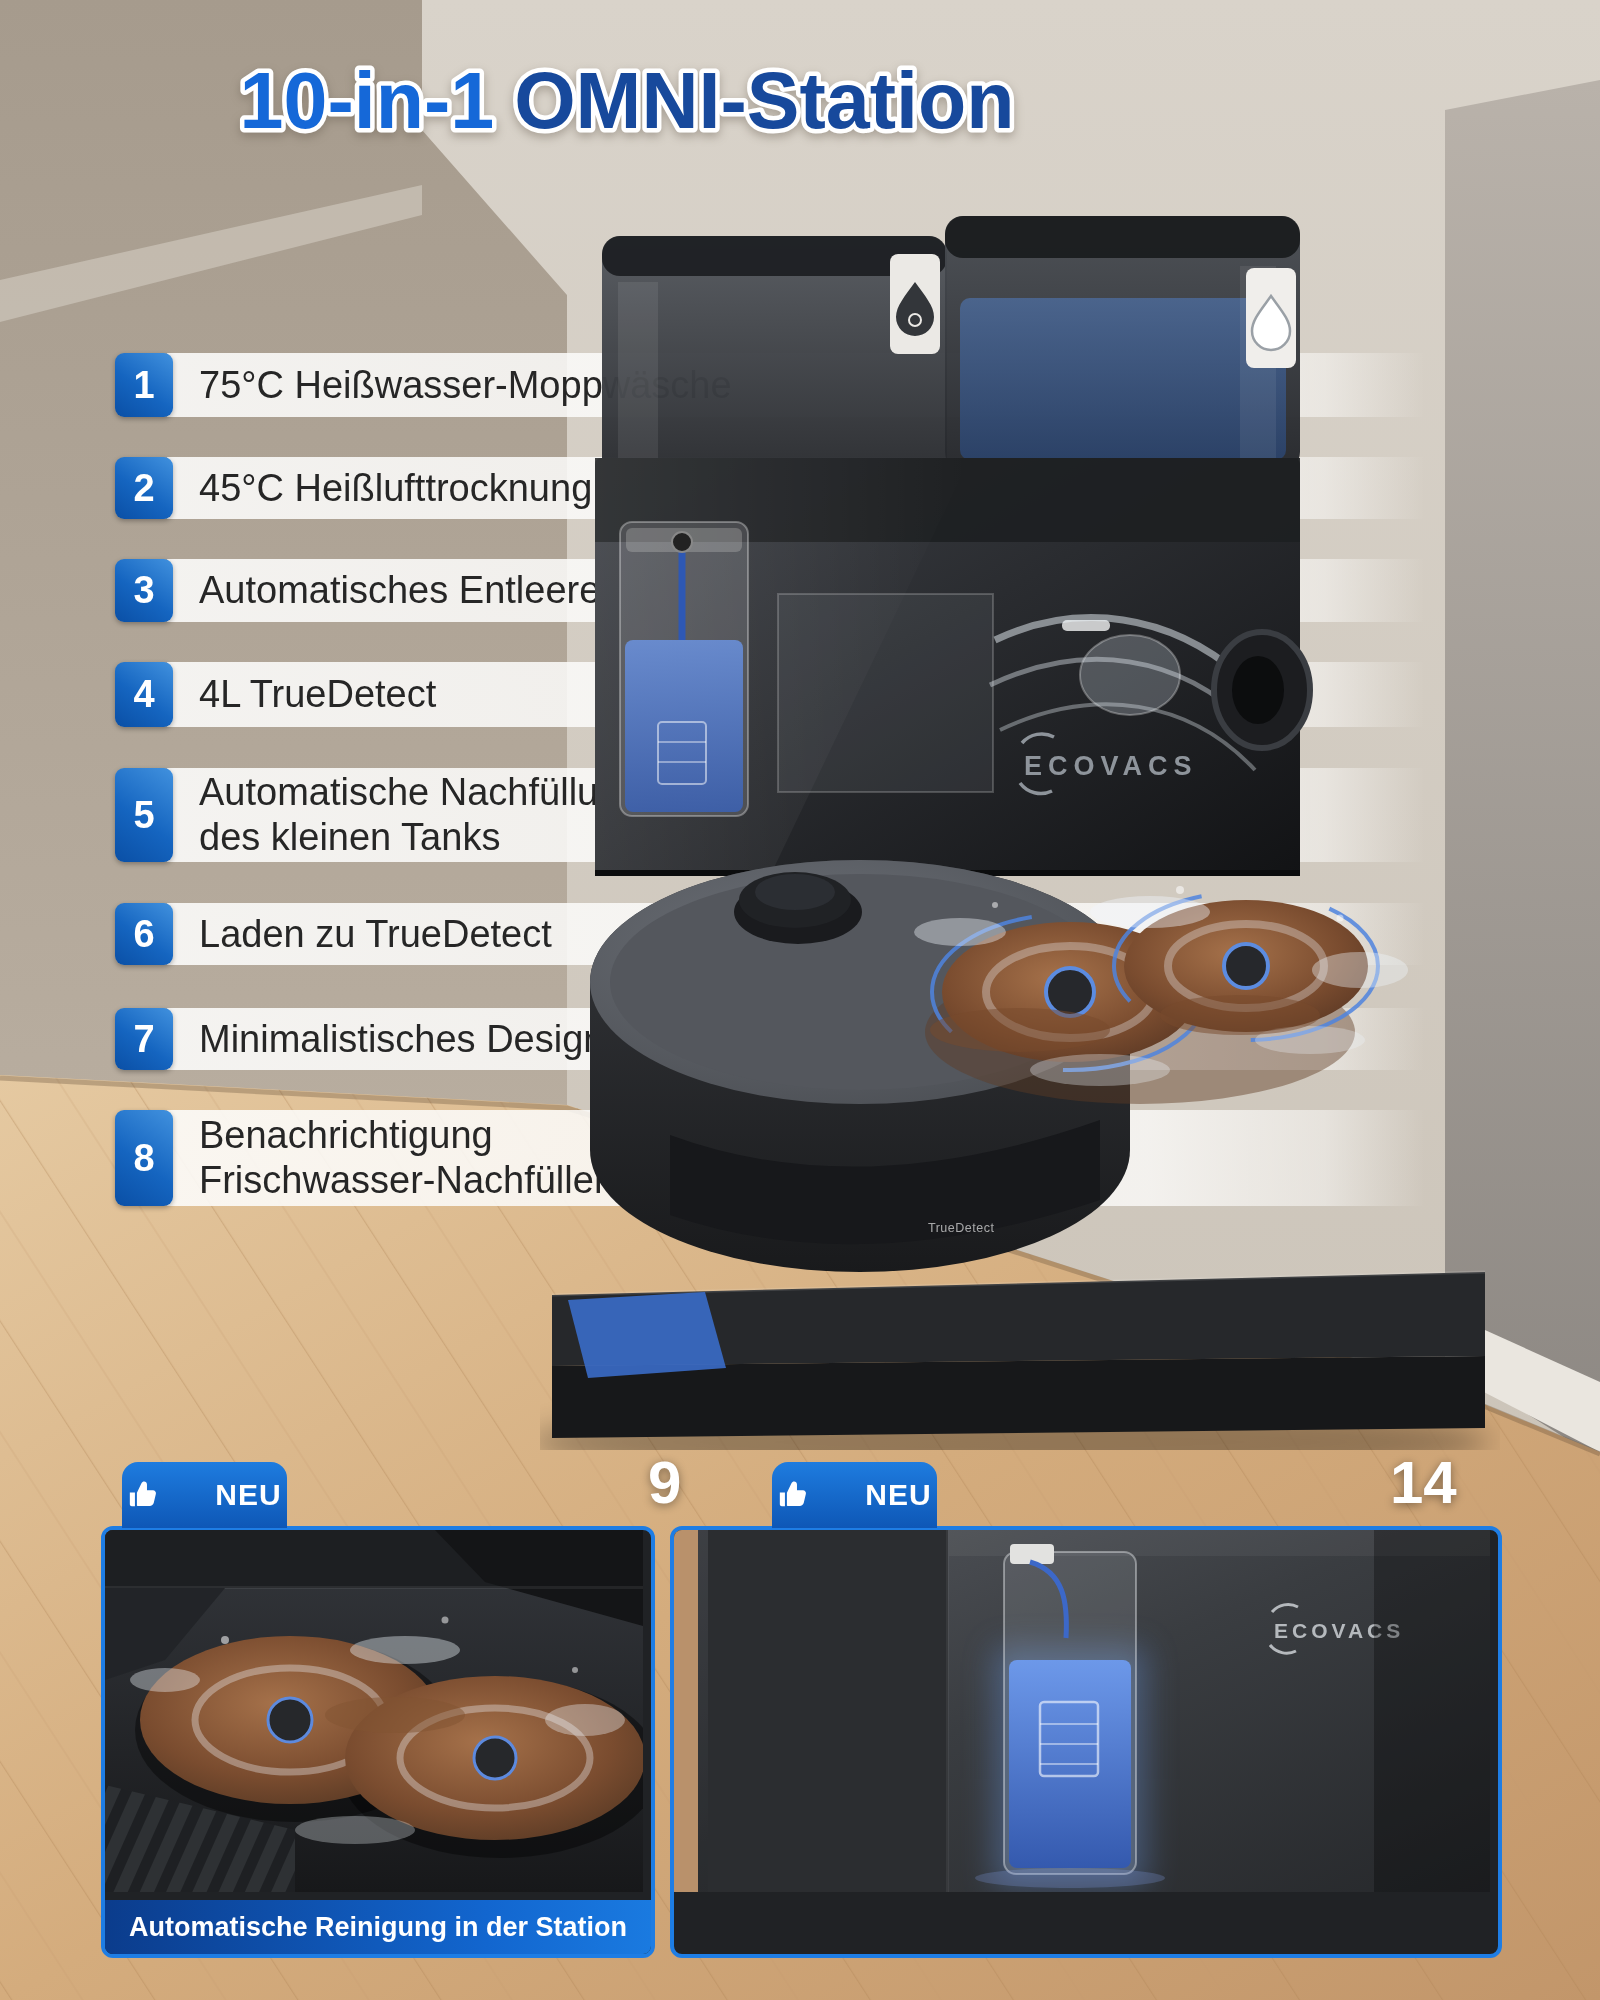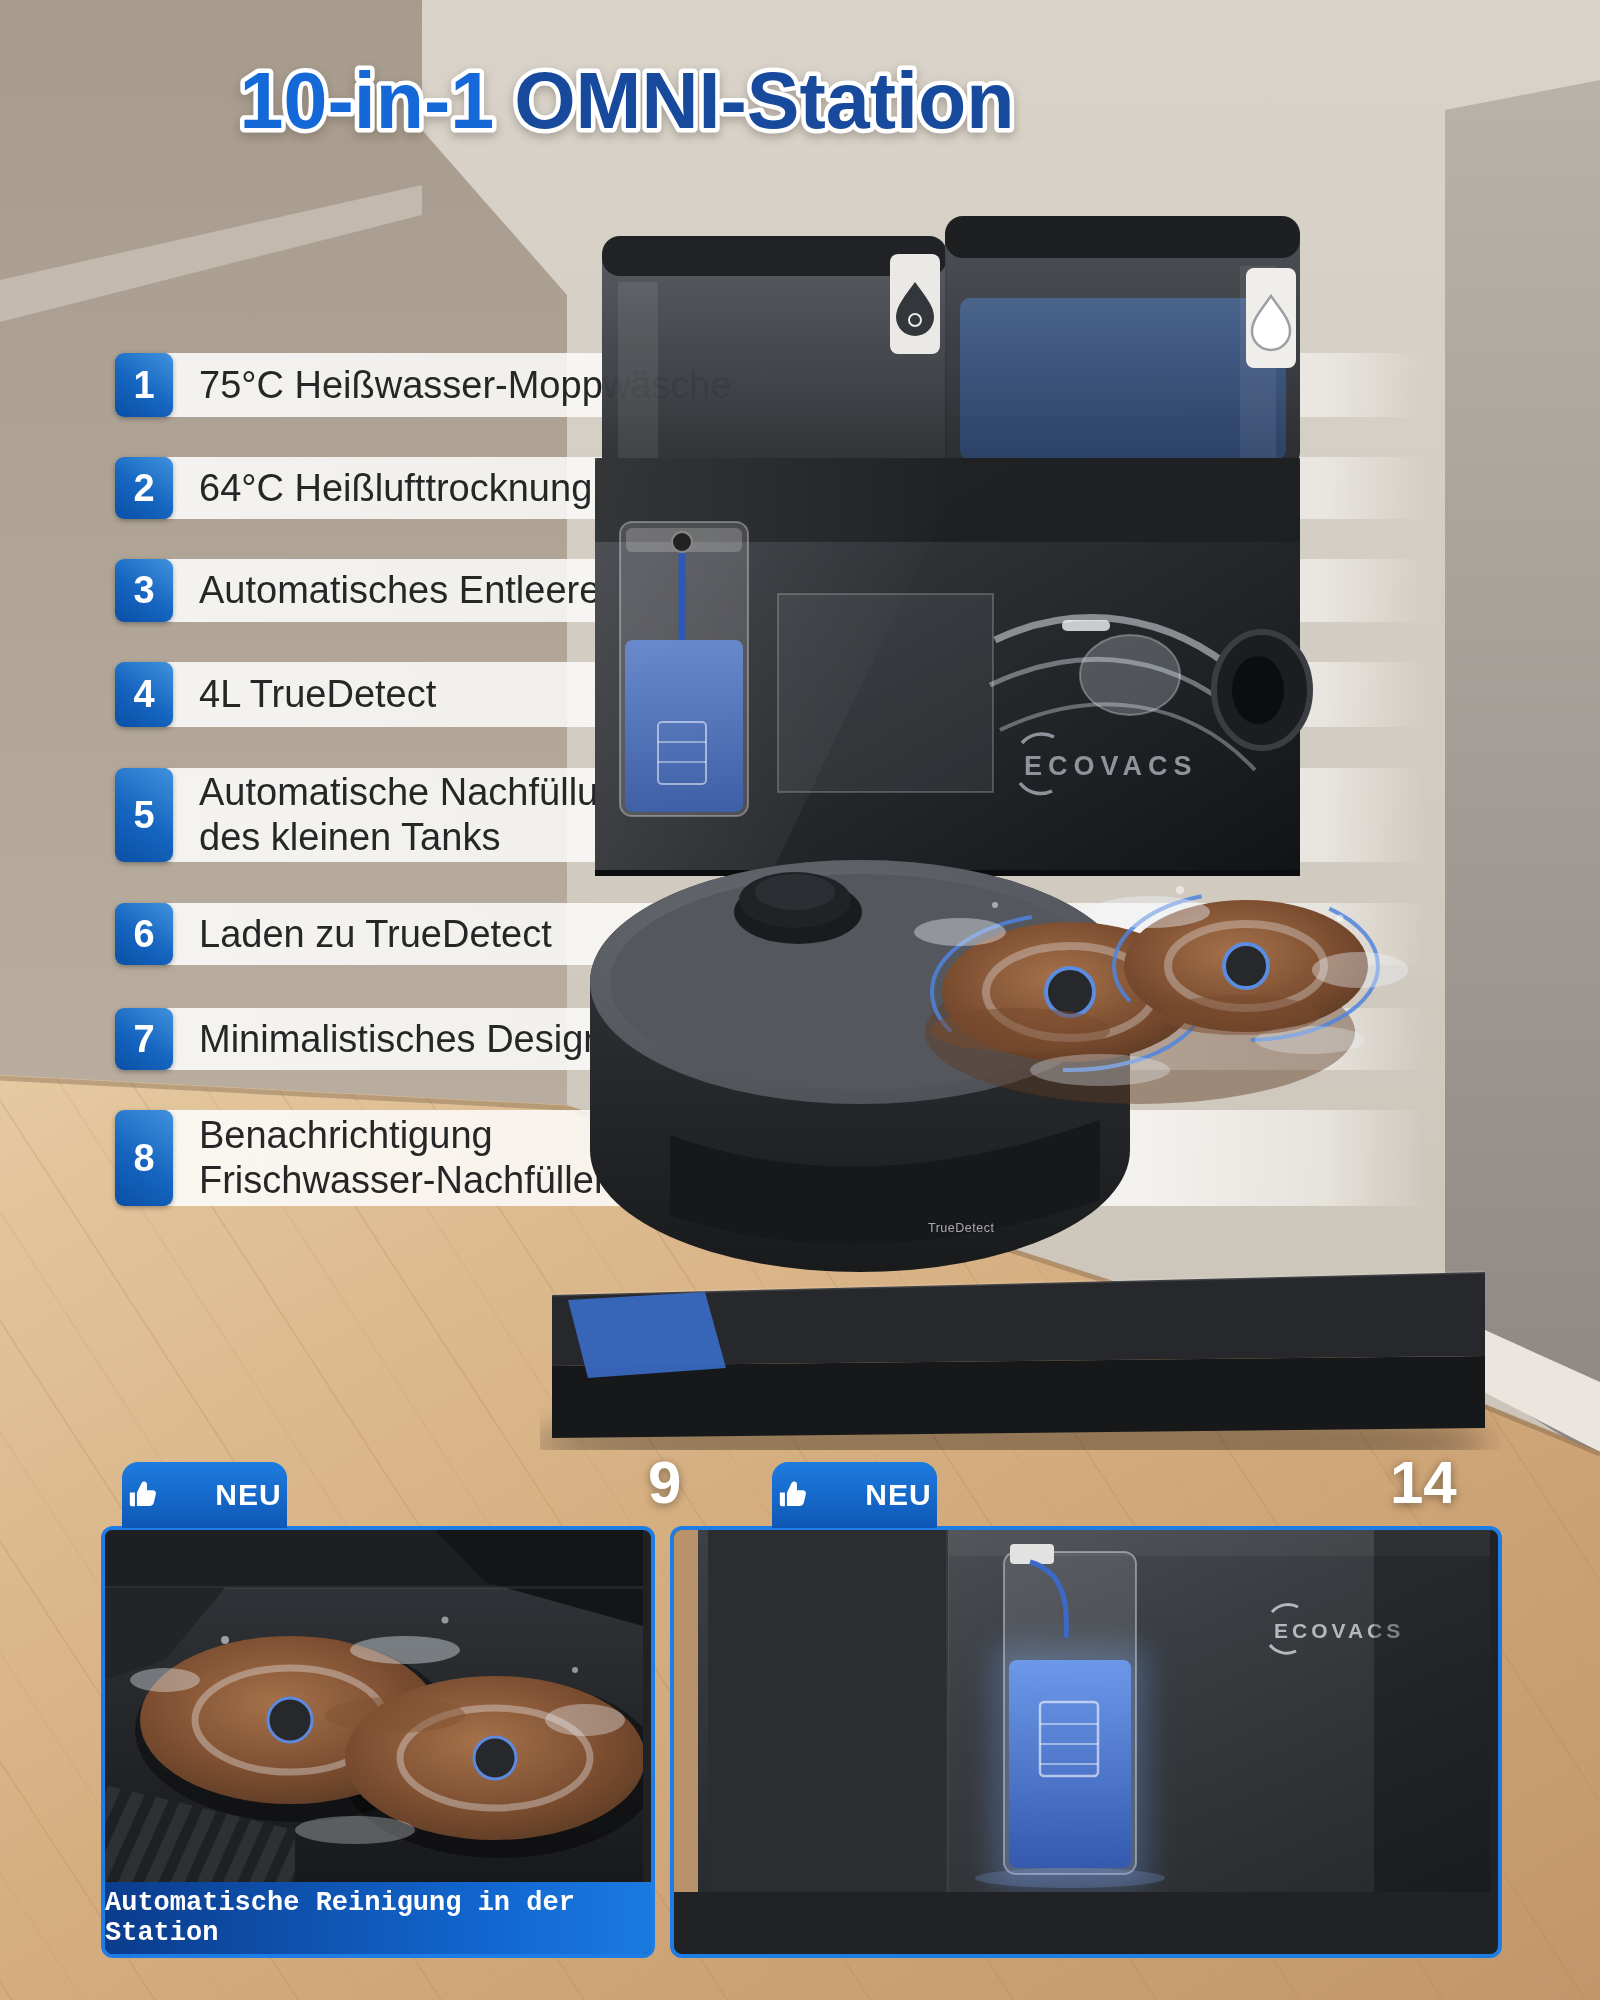--- a/index.html
+++ b/index.html
@@ -26,25 +26,24 @@
   }
   .feature-label{font-size:38px;color:#262626;line-height:1.18;}
   .two-line .feature-label{max-width:480px;}
   
   .station-svg{position:absolute;left:540px;top:170px;z-index:3;}
   
   .panel{position:absolute;border:4px solid #1e7de4;border-radius:12px;overflow:hidden;background:#202225;z-index:4;}
   .panel-left{left:101px;top:1526px;width:546px;height:424px;}
   .panel-right{left:670px;top:1526px;width:824px;height:424px;}
   .panel-caption{
-    position:absolute;left:0;right:0;bottom:0;height:72px;z-index:2;
+    position:absolute;left:0;right:0;bottom:0;height:54px;z-index:2;
     display:flex;align-items:center;justify-content:center;
     color:#fff;font-weight:bold;
     background:linear-gradient(90deg,#0b3c8c 0%,#1266cf 70%,#1a7ae0 100%);
-    font-family:Liberation Mono, monospace;
   }
   .panel-left .panel-caption{font-size:27px;}
   .panel-right .panel-caption{font-size:31px;}
   .neu-badge{
     position:absolute;width:165px;height:66px;top:1462px;z-index:5;
     background:linear-gradient(180deg,#1e7cdf 0%,#0e57b6 100%);
     border-radius:16px 16px 0 0;
     display:flex;align-items:center;justify-content:center;gap:14px;
   }
   .badge-left{left:122px;}
@@ -106,21 +105,21 @@
 
 <div class="feature-row" style="top:353px;height:64px">
   <div class="feature-num">1</div>
   <div class="feature-strip">
     <span class="feature-label">75°C Heißwasser-Moppwäsche</span>
   </div>
 </div>
 <div class="feature-row" style="top:457px;height:62px">
   <div class="feature-num">2</div>
   <div class="feature-strip">
-    <span class="feature-label">64°C Heißlufttrocknung</span>
+    <span class="feature-label">45°C Heißlufttrocknung</span>
   </div>
 </div>
 <div class="feature-row" style="top:559px;height:63px">
   <div class="feature-num">3</div>
   <div class="feature-strip">
     <span class="feature-label">Automatisches Entleeren</span>
   </div>
 </div>
 <div class="feature-row" style="top:662px;height:65px">
   <div class="feature-num">4</div>

